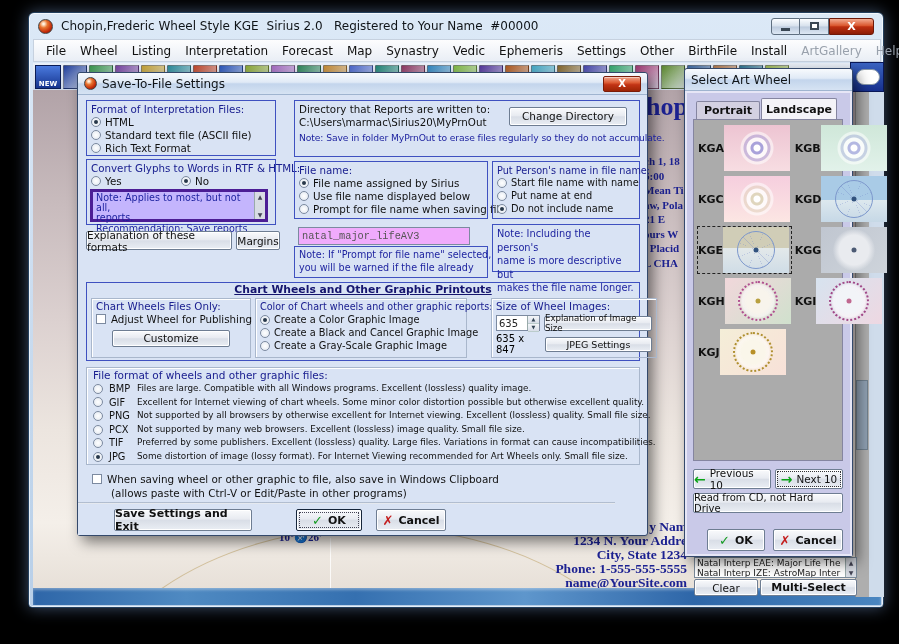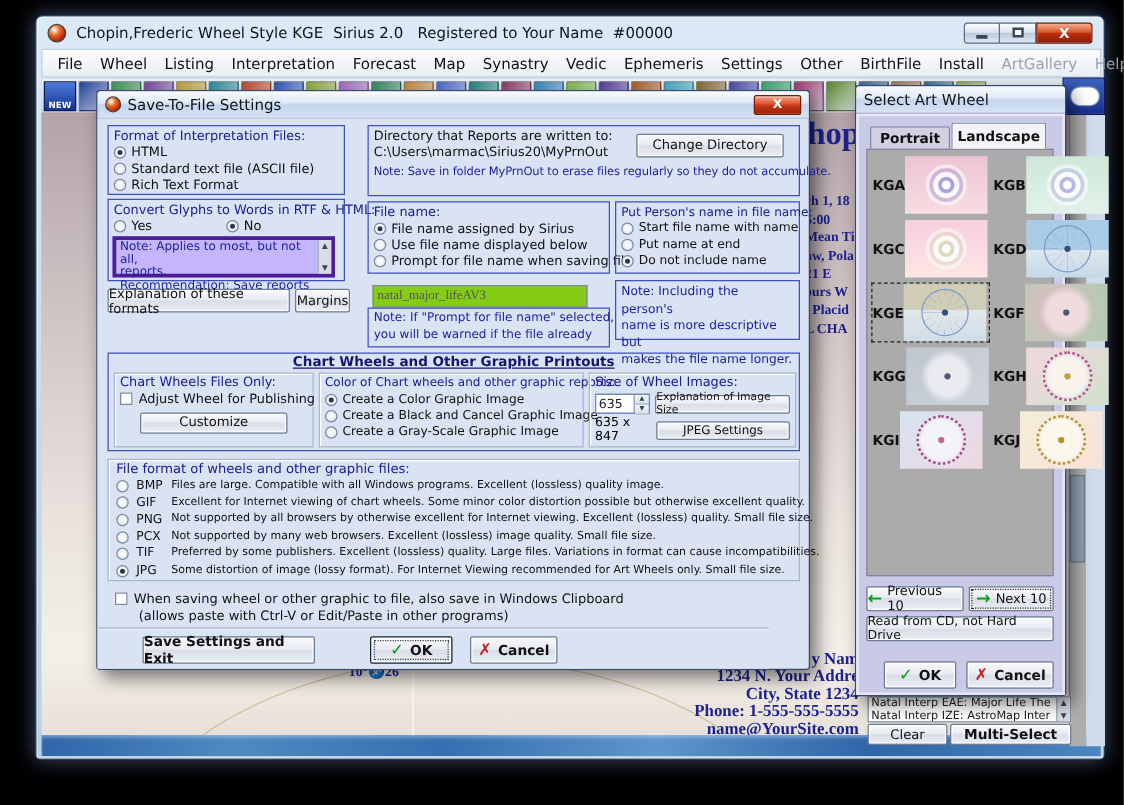--- a/index.html
+++ b/index.html
@@ -101,34 +101,34 @@
   .checkbox{width:10px;height:10px;border:1px solid #7c8aa0;background:#fff;flex:none;margin-right:5px}
   .glyphs-note{position:absolute;left:3px;top:29px;width:178px;height:33px;background:#c4b5fd;border:3px solid #4c1d95;
        padding:1px 14px 0 3px;font-size:9.6px;line-height:10.2px}
   #sv-expl{position:absolute;left:8px;top:136px;width:146px;height:19px}
   #sv-margins{position:absolute;left:158px;top:136px;width:44px;height:19px}
   #sv-dir{left:216px;top:5px;width:346px;height:57px;font-size:10.3px;color:#111;line-height:13px}
   #sv-dir .note{font-size:9.2px;white-space:nowrap;letter-spacing:-.1px;margin-top:2px}
   #sv-chdir{position:absolute;left:214px;top:6px;width:118px;height:19px}
   #sv-fname{left:216px;top:66px;width:194px;height:58px}
   #sv-input{position:absolute;left:220px;top:129px;width:172px;height:18px}
-  #sv-input input{width:100%;height:100%;border:1px solid #7c8aa0;background:#84cc16;font-family:Liberation Serif, serif;
+  #sv-input input{width:100%;height:100%;border:1px solid #7c8aa0;background:#f0abfc;font-family:Liberation Mono, monospace;
        font-size:10.3px;color:#555;padding:0 3px}
   #sv-fnote{left:216px;top:151px;width:194px;height:32px;font-size:9.6px;line-height:12.8px;white-space:nowrap}
   #sv-person{left:414px;top:66px;width:148px;height:58px}
   #sv-person .glabel{font-size:9.7px}
   #sv-person .radio-row{font-size:9.8px}
   #sv-pnote{left:414px;top:129px;width:148px;height:48px;font-size:9.8px;line-height:13.5px}
   #sv-graph{left:8px;top:187px;width:554px;height:79px;padding:0}
   .g-header{text-align:center;font-size:10.8px;font-weight:bold;color:#15156e;text-decoration:underline;line-height:14px}
   #sv-wheelsonly{left:4px;top:15px;width:160px;height:60px}
   #sv-color{left:168px;top:15px;width:212px;height:60px}
   #sv-color .glabel{font-size:9.6px}
   #sv-color .radio-row{font-size:9.8px;line-height:13.2px}
-  #sv-size{left:384px;top:15px;width:166px;height:60px}
+  #sv-size{left:404px;top:15px;width:166px;height:60px}
   .size-row{display:flex;align-items:center;gap:4px;margin-top:2px}
   .spin{display:flex;height:16px;border:1px solid #7c8aa0;background:#3b82f6}
   .spin input{width:30px;border:none;font-family:"DejaVu Sans",sans-serif;font-size:10px;padding:0 2px;color:#222}
   .spin-btns{display:flex;flex-direction:column;width:12px;border-left:1px solid #9aa}
   .spin-btns span{flex:1;font-size:5px;line-height:7px;text-align:center;background:linear-gradient(#f4f6f9,#d8dee8);color:#345;border-bottom:1px solid #bcc}
   .sm-btn{height:15px;font-size:8.6px}
   #sv-fileformat{left:8px;top:272px;width:554px;height:98px;border:1px solid #a9b7cc;box-shadow:inset 1px 1px 0 #fff;
        position:absolute;padding:1px 6px}
   .fmt-row{display:flex;align-items:center;line-height:13.6px;font-size:8.8px;color:#111;white-space:nowrap}
   .fcode{width:28px;font-size:9.8px;flex:none;margin-left:2px}
@@ -525,28 +525,20 @@
         </div>
         <div class="cell sel">
           <div class="cell-label">KGE</div>
           <div class="thumb" style="background: linear-gradient(rgb(208, 205, 183) 46%, rgb(227, 233, 234) 46%, rgb(207, 220, 230));">
             <div class="wheel ring" style="border: 1px solid rgb(125, 152, 204);">
               <span class="cdot" style="background: rgb(49, 82, 126);"></span>
             </div>
           </div>
         </div>
         <div class="cell">
-          <div class="cell-label">KGF</div>
-          <div class="thumb" style="background: radial-gradient(circle at 35% 45%, rgb(227, 188, 198), rgb(183, 201, 180) 75%);">
-            <div class="wheel pale" style="background: radial-gradient(circle, rgb(240, 220, 222) 0px, rgb(240, 220, 222) 50%, transparent 72%);">
-              <span class="cdot" style="background: rgb(76, 90, 116);"></span>
-            </div>
-          </div>
-        </div>
-        <div class="cell">
           <div class="cell-label">KGG</div>
           <div class="thumb" style="background: linear-gradient(135deg, rgb(192, 198, 208), rgb(206, 212, 219));">
             <div class="wheel pale" style="background: radial-gradient(circle, rgb(233, 235, 239) 0px, rgb(233, 235, 239) 50%, transparent 72%);">
               <span class="cdot" style="background: rgb(76, 90, 116);"></span>
             </div>
           </div>
         </div>
         <div class="cell">
           <div class="cell-label">KGH</div>
           <div class="thumb" style="background: linear-gradient(135deg, rgb(241, 215, 219), rgb(208, 225, 205));">

